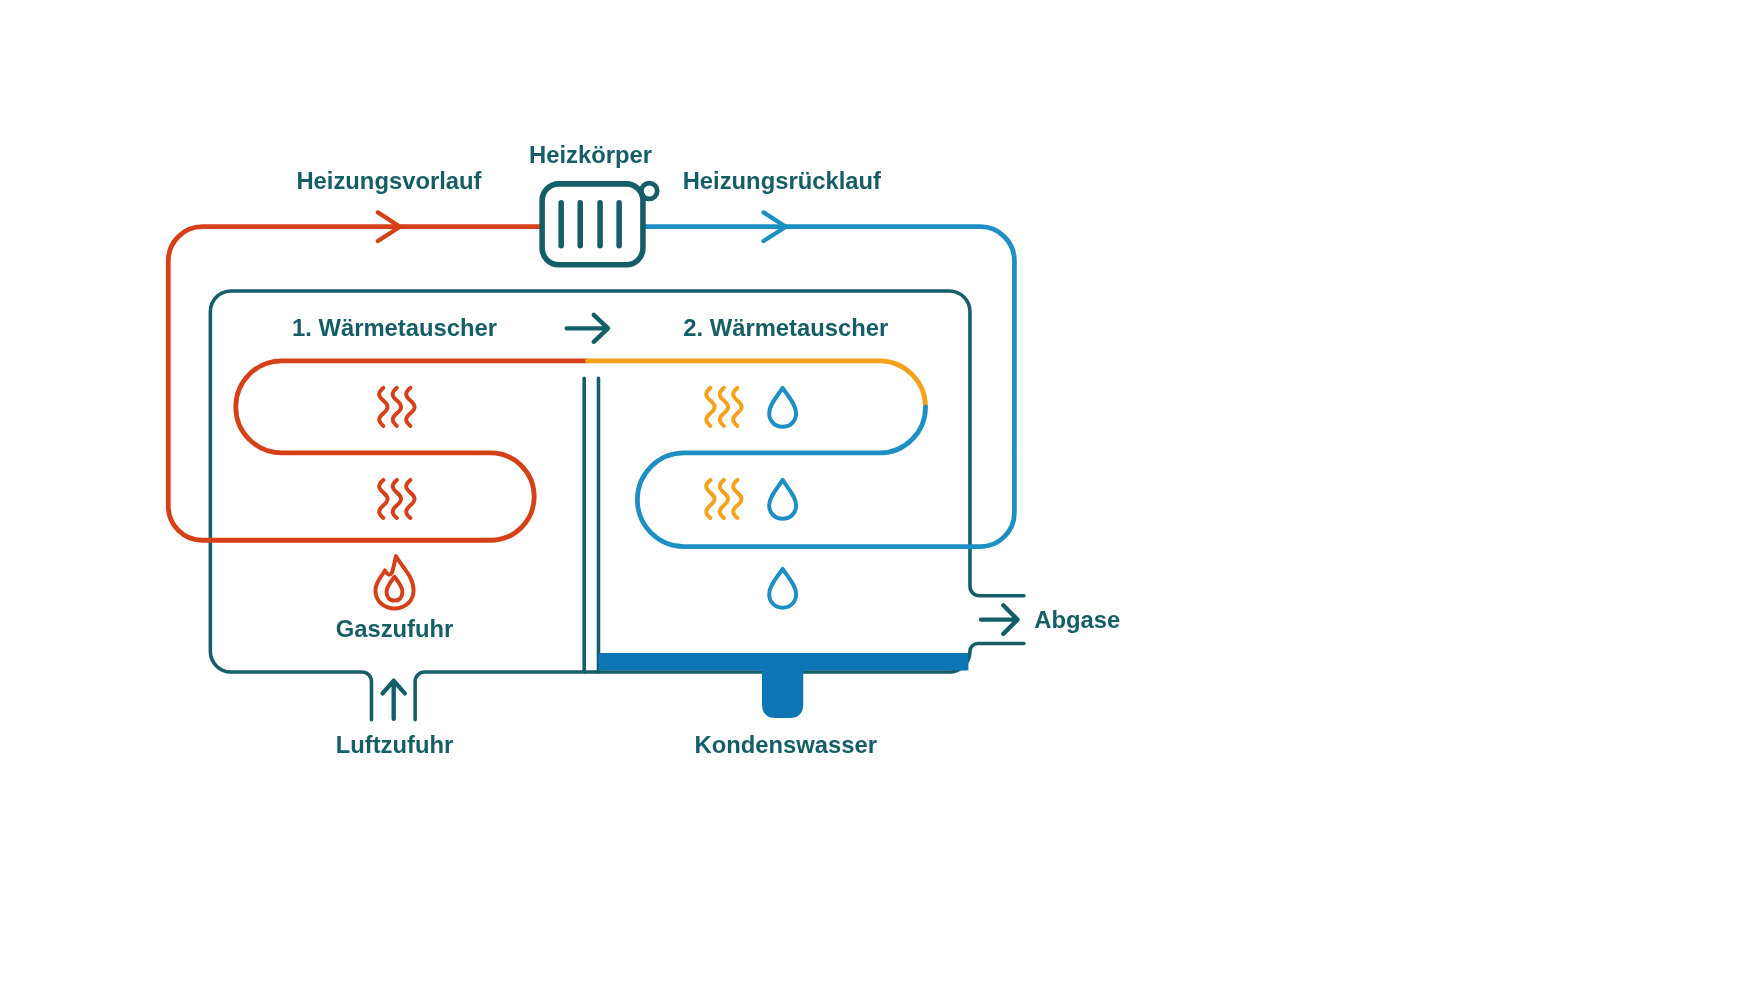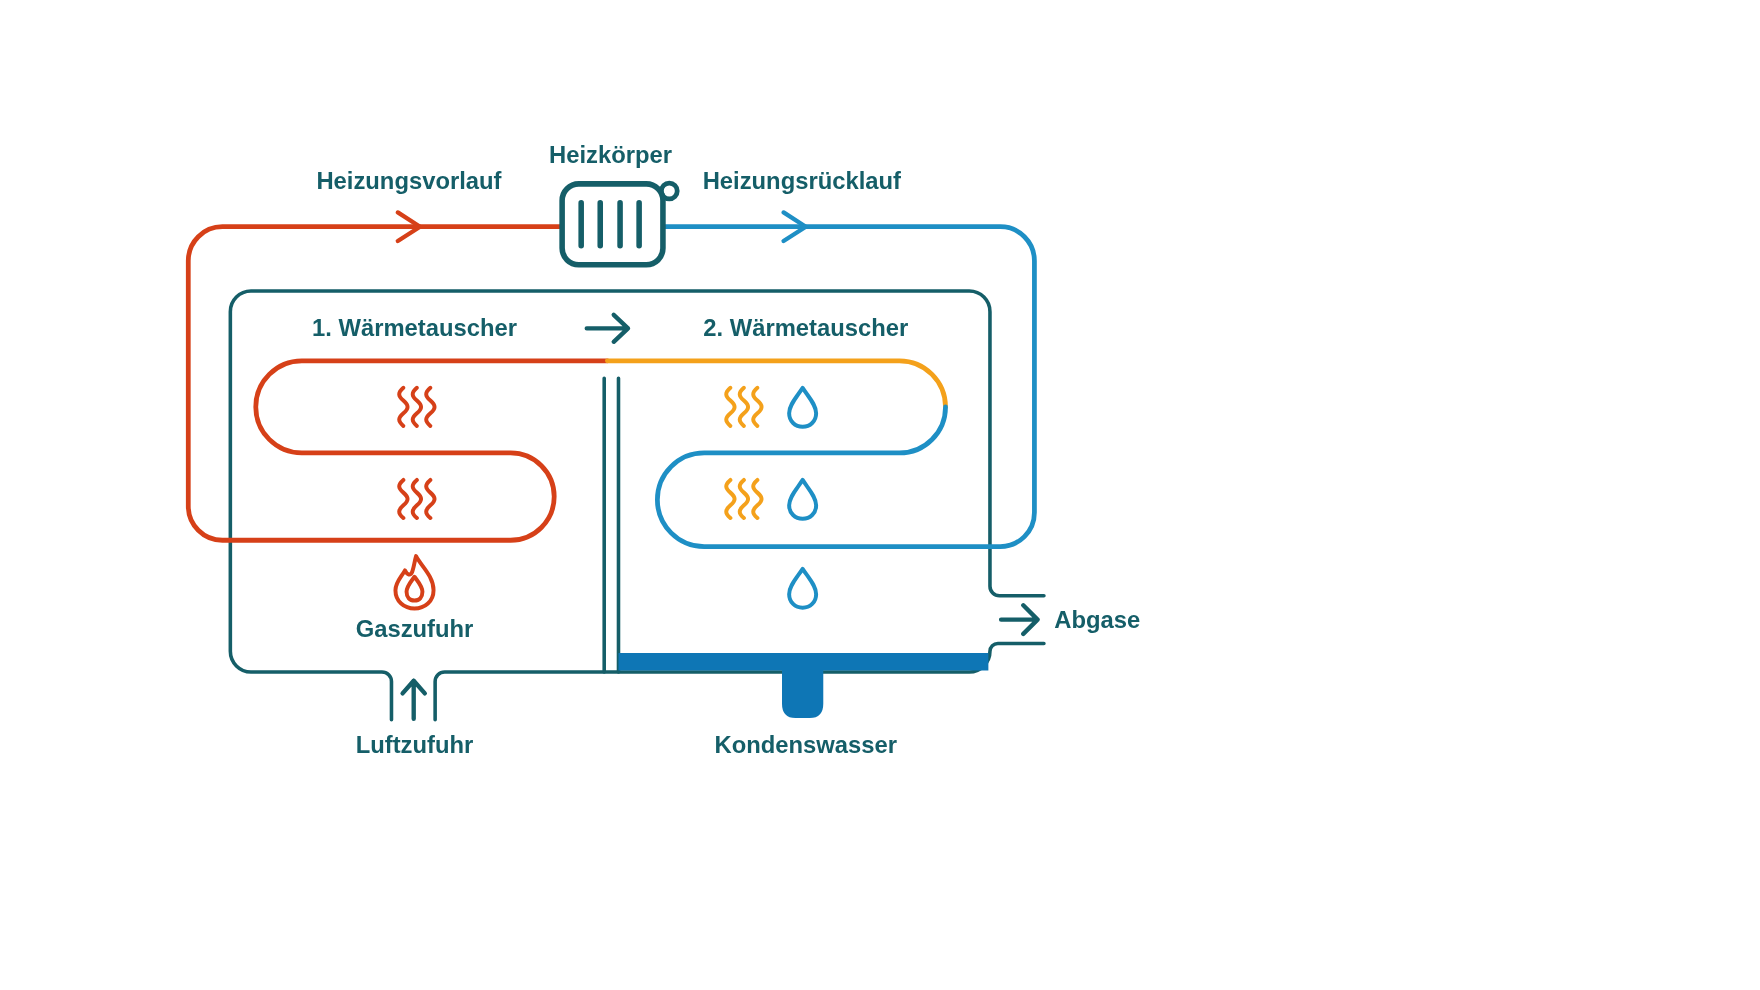--- a/index.html
+++ b/index.html
@@ -5,21 +5,20 @@
   :root{
     --teal:#155E68; --red:#D64018; --orange:#F4A11B;
     --blue:#1E8FC5; --condensate:#0E76B5; --background:#FFFFFF;
   }
   html,body{margin:0;padding:0;background:#fff;}
   .canvas{
     position:relative;width:1397px;height:990px;
     background:var(--background);
     font-family:"Liberation Sans",sans-serif;
     overflow:hidden;
-    margin-left:20px;
   }
   svg{display:block;width:100%;height:100%;}
   .pipe{fill:none;stroke-width:6;stroke-linecap:round;stroke-linejoin:round;}
   .pipe-red{stroke:var(--red);}
   .pipe-orange{stroke:var(--orange);}
   .pipe-blue{stroke:var(--blue);}
   .outline{fill:none;stroke:var(--teal);stroke-width:4.5;stroke-linecap:round;stroke-linejoin:round;}
   .arrow{fill:none;stroke-width:5.5;stroke-linecap:round;stroke-linejoin:round;}
   .arrow-teal{stroke:var(--teal);}
   .arrow-red{stroke:var(--red);}

